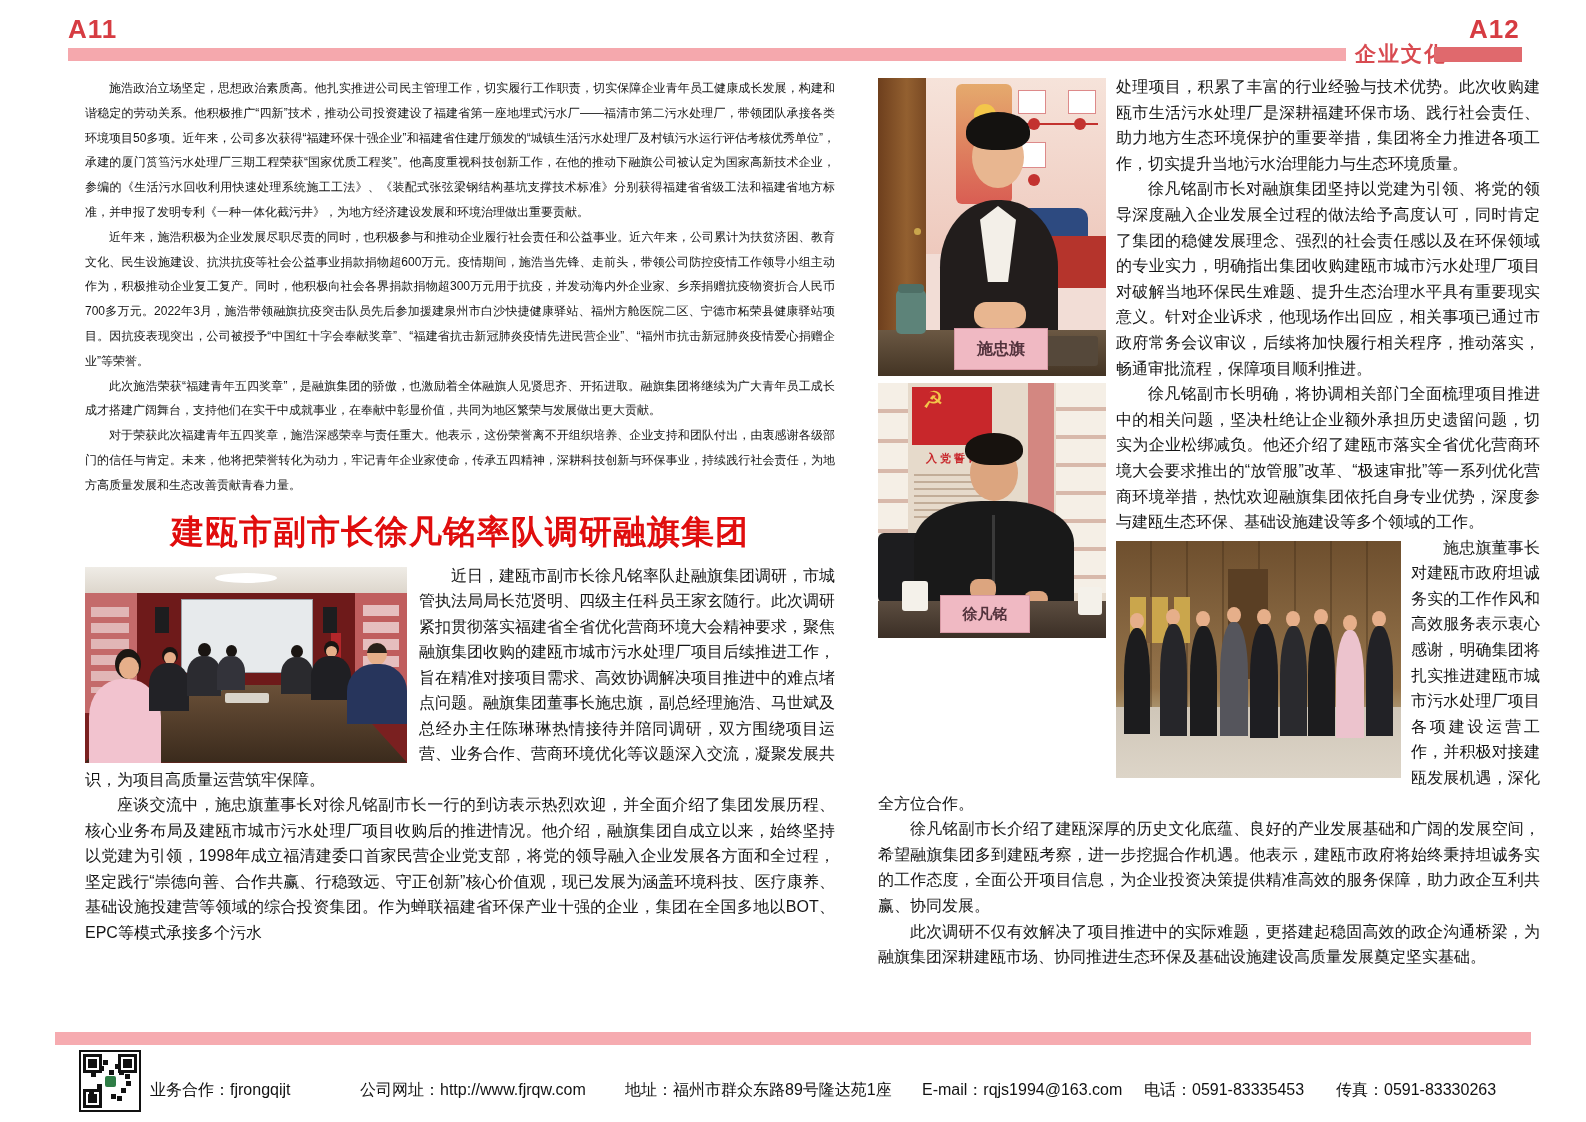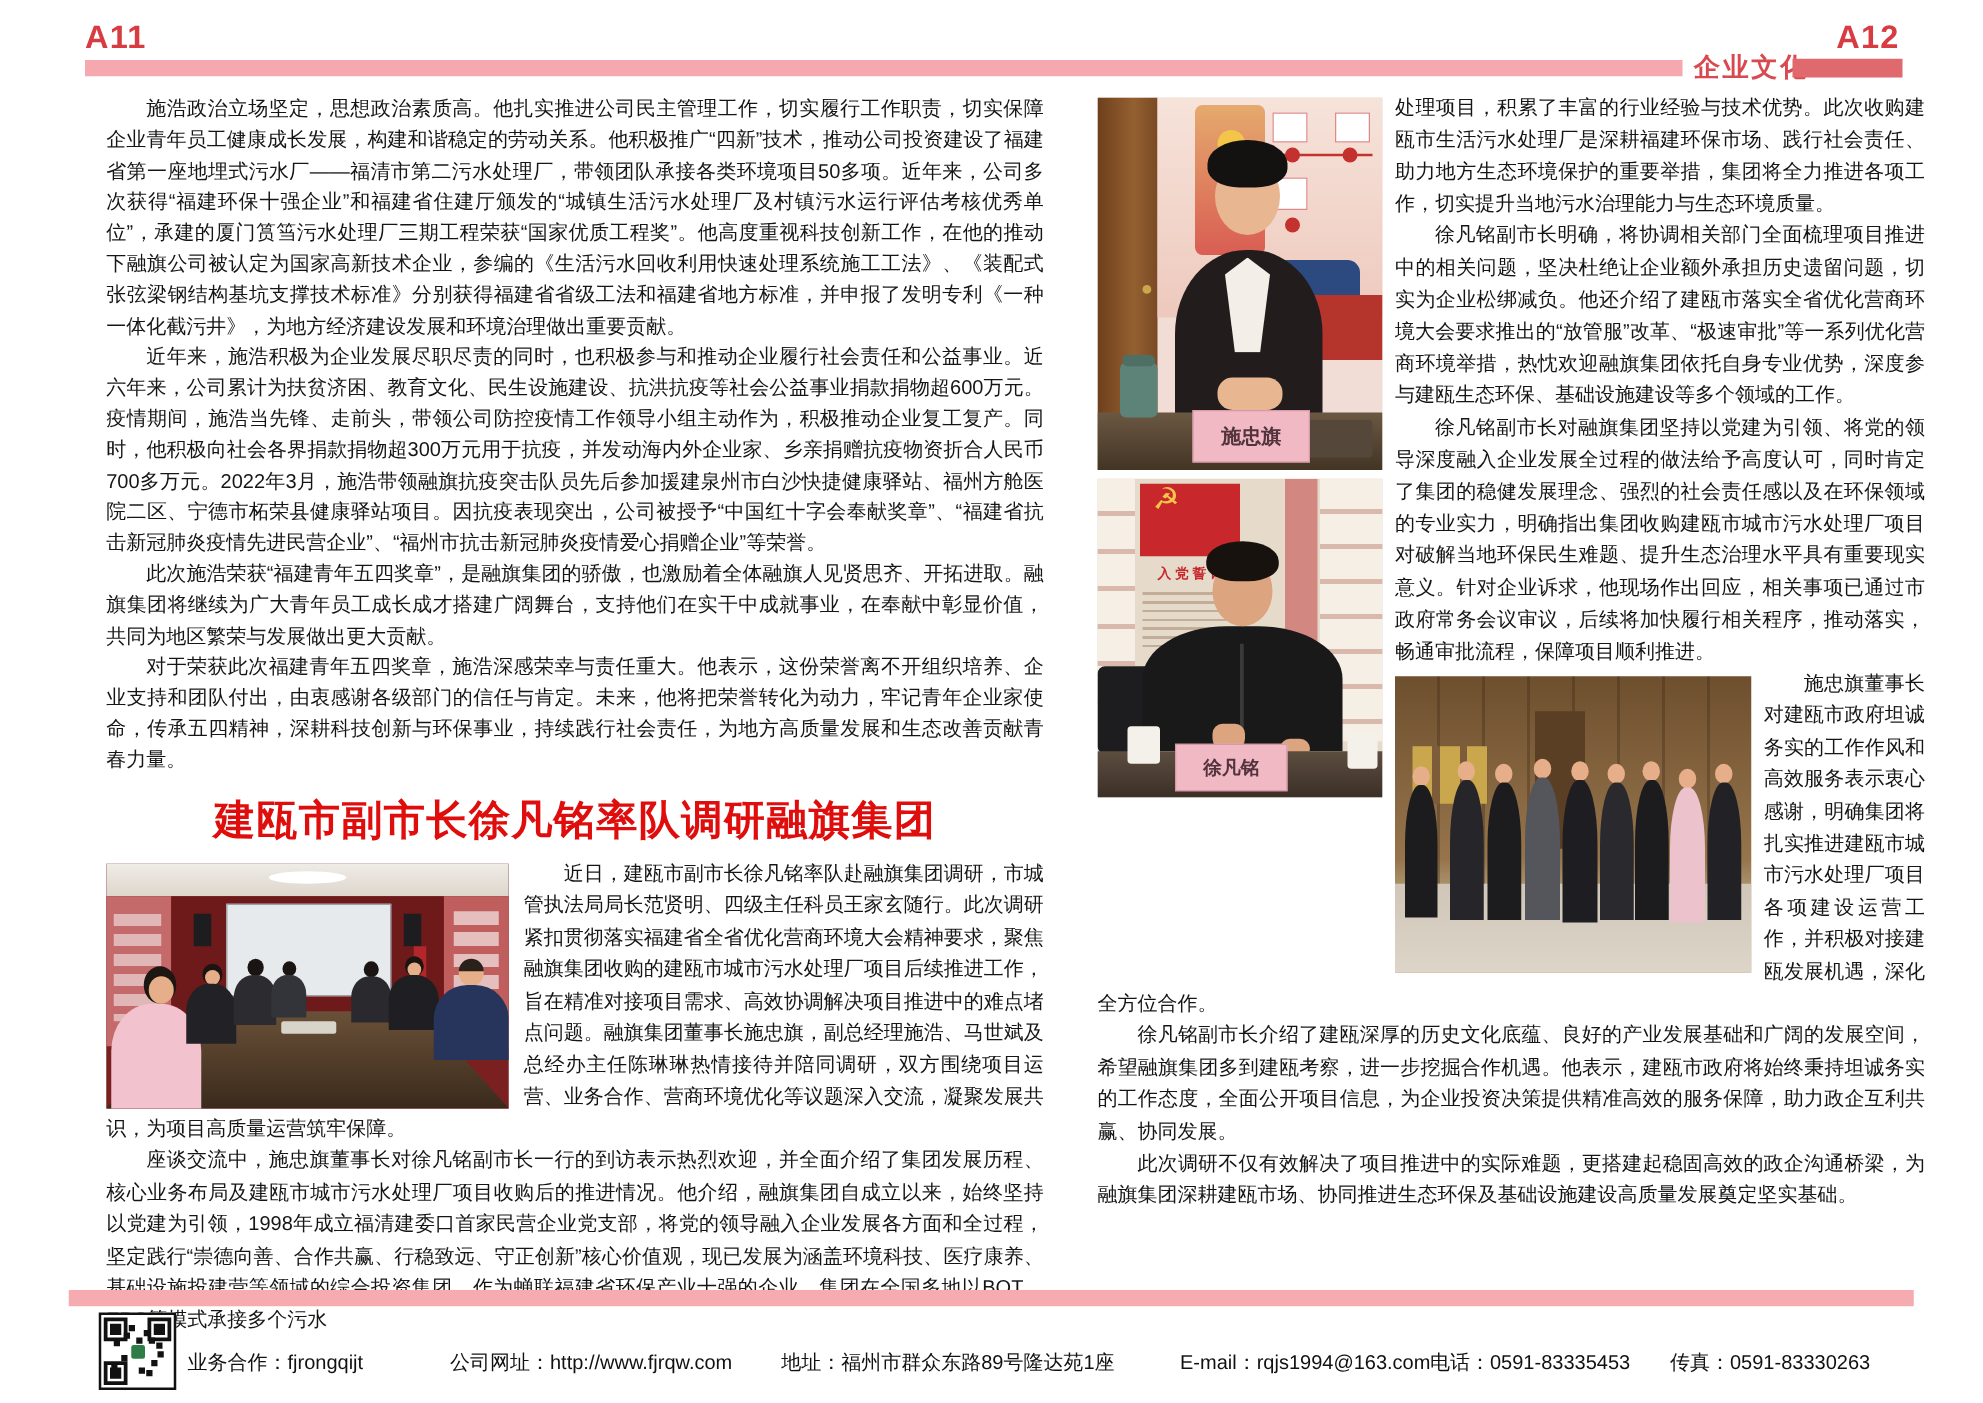--- a/index.html
+++ b/index.html
@@ -12,21 +12,21 @@
   .page-num.right{left:1469px;}
   .hbar{position:absolute;top:48px;height:13px;background:#f5a8ad;}
   .hbar.main{left:68px;width:1278px;}
   .hbar.accent{left:1434px;top:47px;width:88px;height:15px;background:#e0696d;}
   .section-label{position:absolute;left:1355px;top:40px;font-size:21px;font-weight:bold;color:#d84a50;letter-spacing:2px;}
 
   
   .left-page{position:absolute;left:85px;top:76px;width:750px;}
   .right-page{position:absolute;left:878px;top:74px;width:662px;}
   .left-page p,.right-page p{margin:0;text-align:justify;color:#151515;}
-  .bio p{font-size:16px;line-height:24.8px;text-indent:2em;}
+  .bio p{font-size:12px;line-height:24.8px;text-indent:2em;}
   .headline{margin:12px 0 8px;text-align:center;font-size:33px;font-weight:bold;color:#e00d0d;letter-spacing:1px;white-space:nowrap;}
   .article p{font-size:16px;line-height:25.5px;}
   .right-page p{font-size:16px;line-height:25.6px;}
   .indent{text-indent:2em;}
 
   
   .photo{position:relative;overflow:hidden;background:#888;}
   .photo *{position:absolute;}
   .meeting{float:left;width:322px;height:196px;margin:4px 12px 4px 0;background:#7a2020;}
   .rp-photos{float:left;width:228px;margin:4px 10px 4px 0;}
@@ -178,22 +178,22 @@
         <div style="left:0;top:218px;width:228px;height:37px;background:linear-gradient(#5c4d40,#3b2f26);"></div>
         <div style="left:24px;top:198px;width:26px;height:30px;background:#f4f1ea;border-radius:3px;"></div>
         <div style="left:200px;top:204px;width:24px;height:28px;background:#f4f1ea;border-radius:3px;"></div>
         <div class="nameplate" style="left:62px;top:212px;width:88px;height:36px;font-size:15px;">
           <span>徐凡铭</span>
         </div>
       </div>
     </div>
 
     <p>处理项目，积累了丰富的行业经验与技术优势。此次收购建瓯市生活污水处理厂是深耕福建环保市场、践行社会责任、助力地方生态环境保护的重要举措，集团将全力推进各项工作，切实提升当地污水治理能力与生态环境质量。</p>
+    <p class="indent">徐凡铭副市长对融旗集团坚持以党建为引领、将党的领导深度融入企业发展全过程的做法给予高度认可，同时肯定了集团的稳健发展理念、强烈的社会责任感以及在环保领域的专业实力，明确指出集团收购建瓯市城市污水处理厂项目对破解当地环保民生难题、提升生态治理水平具有重要现实意义。针对企业诉求，他现场作出回应，相关事项已通过市政府常务会议审议，后续将加快履行相关程序，推动落实，畅通审批流程，保障项目顺利推进。</p>
     <p class="indent">徐凡铭副市长明确，将协调相关部门全面梳理项目推进中的相关问题，坚决杜绝让企业额外承担历史遗留问题，切实为企业松绑减负。他还介绍了建瓯市落实全省优化营商环境大会要求推出的“放管服”改革、“极速审批”等一系列优化营商环境举措，热忱欢迎融旗集团依托自身专业优势，深度参与建瓯生态环保、基础设施建设等多个领域的工作。</p>
-    <p class="indent">徐凡铭副市长对融旗集团坚持以党建为引领、将党的领导深度融入企业发展全过程的做法给予高度认可，同时肯定了集团的稳健发展理念、强烈的社会责任感以及在环保领域的专业实力，明确指出集团收购建瓯市城市污水处理厂项目对破解当地环保民生难题、提升生态治理水平具有重要现实意义。针对企业诉求，他现场作出回应，相关事项已通过市政府常务会议审议，后续将加快履行相关程序，推动落实，畅通审批流程，保障项目顺利推进。</p>
 
     <div class="photo groupphoto">
       <div style="left:0;top:0;width:285px;height:166px;background:repeating-linear-gradient(90deg,transparent 0 34px,rgba(60,40,20,.35) 34px 36px);"></div>
       <div style="left:14px;top:56px;width:60px;height:46px;background:repeating-linear-gradient(90deg,#caa64c 0 16px,#7d5c39 16px 22px);"></div>
       <div style="left:112px;top:28px;width:40px;height:110px;background:#5a3f24;"></div>
       <div style="left:0;top:166px;width:285px;height:71px;background:linear-gradient(#cfc6b8,#ddd5c8);"></div>
       <div style="left:8px;top:72px;width:26px;height:124px;">
           <div class="head" style="left:6px;top:0;width:14px;height:16px;"></div>
           <div class="body" style="left:0;top:15px;width:26px;height:106px;background:#1c1c1e;"></div>
         </div>
@@ -240,17 +240,17 @@
   <div class="qr">
     <div class="qr-marker" style="left:2px;top:2px;"></div>
     <div class="qr-marker" style="right:2px;top:2px;"></div>
     <div class="qr-marker" style="left:2px;bottom:2px;"></div>
     <div class="qr-dot"></div>
     <div class="qr-logo"></div>
   </div>
   <div class="footer-item" style="left:150px;">业务合作：fjrongqijt</div>
   <div class="footer-item" style="left:360px;">公司网址：http://www.fjrqw.com</div>
   <div class="footer-item" style="left:625px;">地址：福州市群众东路89号隆达苑1座</div>
-  <div class="footer-item" style="left:944px;">E-mail：rqjs1994@163.com</div>
+  <div class="footer-item" style="left:922px;">E-mail：rqjs1994@163.com</div>
   <div class="footer-item" style="left:1144px;">电话：0591-83335453</div>
   <div class="footer-item" style="left:1336px;">传真：0591-83330263</div>
 
 </div>
 
 </body></html>

